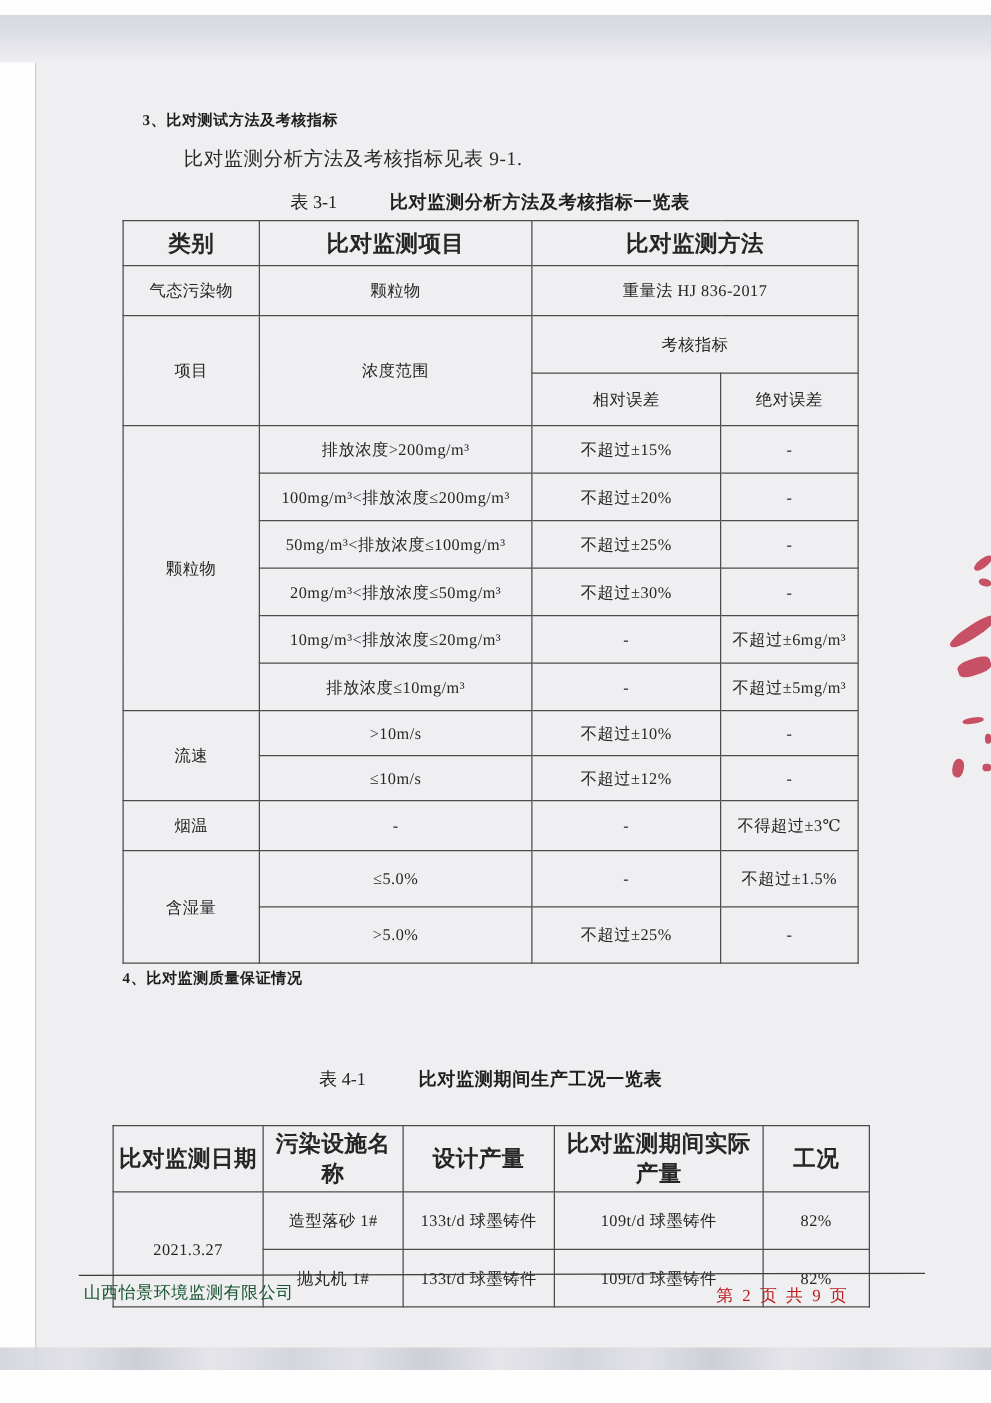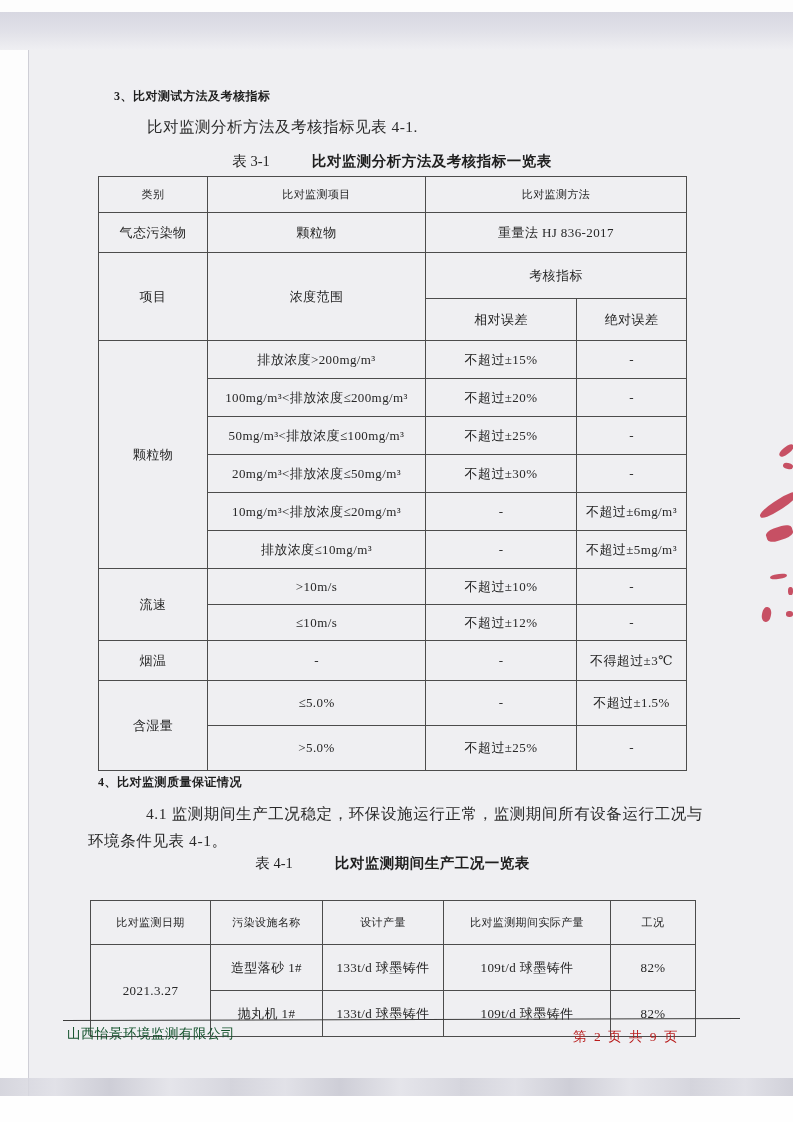--- a/index.html
+++ b/index.html
@@ -30,21 +30,21 @@
 
   .caption { display: flex; justify-content: center; align-items: center; gap: 42px;
              font-size: 14.5px; color: #1f1f1f; }
   .caption .cap-title { font-weight: bold; letter-spacing: 0.5px; }
 
   
   table { border-collapse: collapse; table-layout: fixed; }
   td, th { border: 1px solid #4c4c4c; text-align: center; vertical-align: middle;
            font-weight: normal; font-size: 13px; color: #262626; padding: 2px 3px;
            letter-spacing: 0.4px; }
-  th { font-weight: normal; font-size: 11px; }
+  th { font-weight: bold; font-size: 18px; }
   .t3 { position: absolute; left: 98px; top: 176px; width: 588px; }
   .t4 { position: absolute; left: 90px; top: 900px; width: 605px; }
 
   .para4 { position: absolute; left: 88px; top: 800px; width: 630px;
            font-size: 15.5px; line-height: 27px; letter-spacing: 0.6px; color: #2a2a2a;
            text-indent: 58px; }
 
   
   .footer-rule { position: absolute; left: 63px; top: 1019px; width: 677px; height: 1px;
                  background: #3c3c3c; transform: rotate(-0.15deg); }
@@ -63,21 +63,21 @@
   .st8 { left: 786px; top: 611px; width: 7px; height: 6px; }
 </style>
 </head>
 <body>
 
 <div class="sheet">
   <div class="paper"></div>
   <div class="scan-band-top"></div>
 
   <div class="abs h-sec" style="left:114px; top:88px;">3、比对测试方法及考核指标</div>
-  <div class="abs body-text" style="left:147px; top:117px;">比对监测分析方法及考核指标见表 4-1.</div>
+  <div class="abs body-text" style="left:147px; top:117px;">比对监测分析方法及考核指标见表 9-1.</div>
 
   <div class="abs caption" style="left:98px; top:152px; width:588px;">
     <span class="cap-label">表 3-1</span>
     <span class="cap-title">比对监测分析方法及考核指标一览表</span>
   </div>
 
   <table class="t3">
     <colgroup>
         <col style="width:109px">
         <col style="width:218px">
@@ -160,21 +160,20 @@
     </tr>
     <tr style="height:45px">
       <td>&gt;5.0%</td>
       <td>不超过±25%</td>
       <td>-</td>
     </tr>
   </tbody>
     </table>
 
   <div class="abs h-sec" style="left:98px; top:774px;">4、比对监测质量保证情况</div>
-  <div class="para4">4.1 监测期间生产工况稳定，环保设施运行正常，监测期间所有设备运行工况与环境条件见表 4-1。</div>
 
   <div class="abs caption" style="left:90px; top:854px; width:605px;">
     <span class="cap-label">表 4-1</span>
     <span class="cap-title">比对监测期间生产工况一览表</span>
   </div>
 
   <table class="t4">
     <colgroup>
         <col style="width:120px">
         <col style="width:112px">

